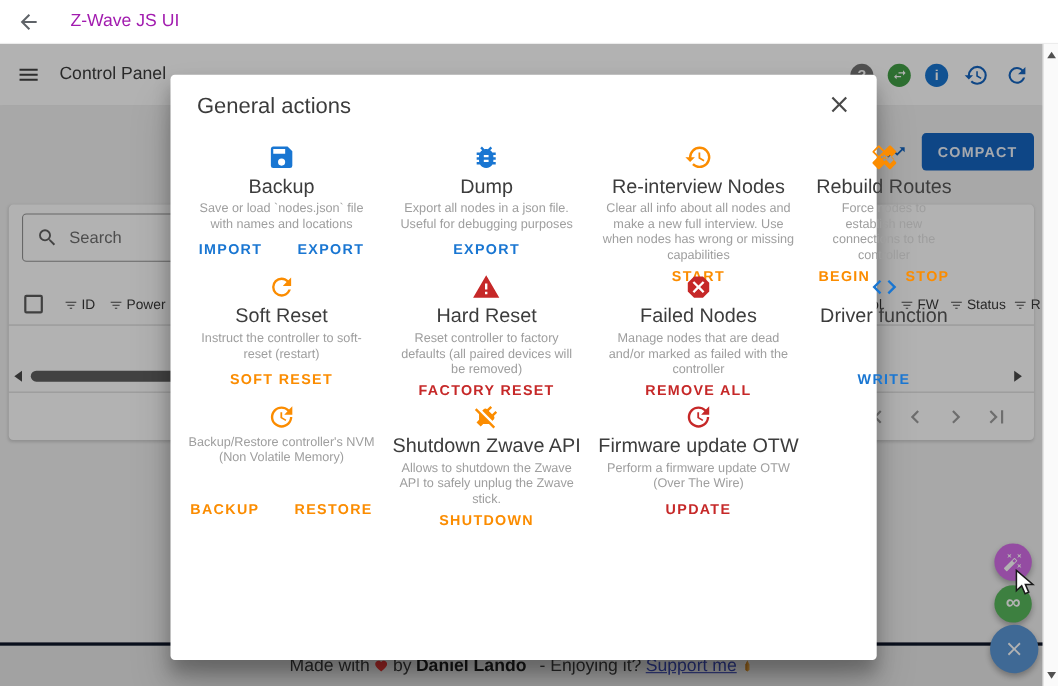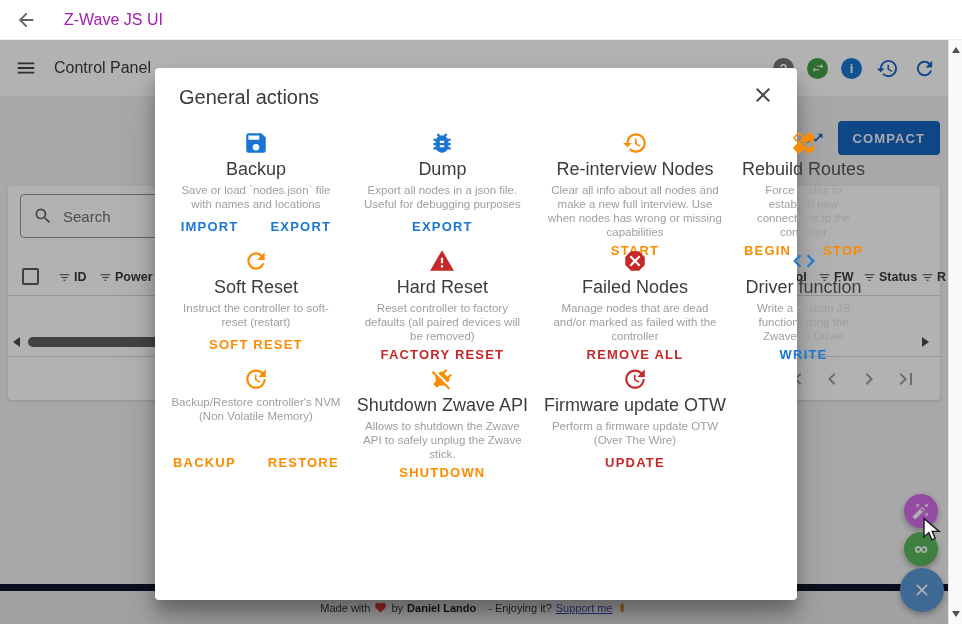--- a/index.html
+++ b/index.html
@@ -42,39 +42,39 @@
           border-radius:4px; box-shadow:0 1px 3px rgba(0,0,0,.15); }
   .search-box { position:absolute; top:8px; left:12px; width:440px; height:44px; border:1px solid #949494;
                 border-radius:4px; display:flex; align-items:center; padding-left:12px; background:#fff; }
   .search-box svg { color:#616161; flex:none; }
   .search-input { border:none; outline:none; font-size:15px; color:#333; margin-left:10px; width:300px;
                   font-family:inherit; background:transparent; }
   .search-input::placeholder { color:#6f6f6f; }
 
   .thead { position:absolute; top:72px; left:0; width:100%; height:38px; border-bottom:1px solid #d6d6d6; }
   .th { position:absolute; top:0; height:38px; display:flex; align-items:center; gap:3px;
-        font-size:12.5px; font-weight:700; color:#3a3a3a; cursor:pointer; }
+        font-size:12.5px; font-weight:400; color:#3a3a3a; cursor:pointer; }
   .th svg { color:#4a4a4a; }
   .cbx { position:absolute; left:14px; top:10px; width:17px; height:17px; border:2px solid #5c5c5c;
          border-radius:2px; background:transparent; cursor:pointer; }
 
   .hscroll { position:absolute; top:148px; left:0; width:100%; height:16px; }
   .hs-left { position:absolute; left:5px; top:3px; width:0; height:0;
              border-top:5px solid transparent; border-bottom:5px solid transparent; border-right:7px solid #4a4a4a; }
   .hs-right { position:absolute; left:914px; top:3px; width:0; height:0;
               border-top:5px solid transparent; border-bottom:5px solid transparent; border-left:7px solid #4a4a4a; }
   .hs-thumb { position:absolute; left:20px; top:3px; width:392px; height:10px; border-radius:5px; background:#5f5f5f; }
 
   .pagination { position:absolute; top:170px; left:0; right:0; bottom:0; border-top:1px solid #d6d6d6;
                 display:flex; align-items:center; justify-content:flex-end; gap:13px; padding-right:22px; }
   .pg-btn { background:none; border:none; color:#9e9e9e; width:24px; height:24px; cursor:pointer; padding:0; }
 
   .footer { position:absolute; left:0; bottom:0; width:948px; height:40px; background:#e9e9e9;
-            border-top:7px solid #0f172a; display:flex; align-items:center; justify-content:center;
-            font-size:11px; color:#3a3a3a; gap:4px; }
+            border-top:3px solid #0f172a; display:flex; align-items:center; justify-content:center;
+            font-size:16px; color:#3a3a3a; gap:4px; }
   .footer b { color:#1f1f1f; }
   .footer a { color:#3b49b0; text-decoration:underline; cursor:pointer; }
 
   
   .fab { position:absolute; border-radius:50%; border:none; cursor:pointer; display:flex;
          align-items:center; justify-content:center; color:#fff; box-shadow:0 3px 6px rgba(0,0,0,.3); }
   .fab-purple { left:904px; top:494px; width:34px; height:34px; background:#d46ee8; }
   .fab-green  { left:904px; top:532px; width:34px; height:34px; background:#58b85c; font-size:19px; font-weight:700; }
   .fab-blue   { left:900px; top:568px; width:44px; height:44px; background:#5b97d6; }
 
@@ -372,21 +372,20 @@
         <div class="a-buttons">
           <button class="t-btn c-red">REMOVE ALL</button>
         </div>
       </div>
 
       <div class="action">
         <svg class="a-icon c-blue" viewBox="0 0 24 24">
             <path fill="currentColor" d="M14.6,16.6L19.2,12L14.6,7.4L16,6L22,12L16,18L14.6,16.6M9.4,16.6L4.8,12L9.4,7.4L8,6L2,12L8,18L9.4,16.6Z"></path>
           </svg>
         <div class="a-title">Driver function</div>
-        <div class="a-desc">Write a custom JS function using the ZwaveJS Driver</div>
         <div class="a-buttons">
           <button class="t-btn c-blue">WRITE</button>
         </div>
       </div>
 
       <div class="action">
         <svg class="a-icon c-orange" viewBox="0 0 24 24">
             <path fill="currentColor" d="M21,10.12H14.22L16.96,7.3C14.23,4.6 9.81,4.5 7.08,7.2C4.35,9.91 4.35,14.28 7.08,17C9.81,19.7 14.23,19.7 16.96,17C18.32,15.65 19,14.08 19,12.1H21C21,14.08 20.12,16.65 18.36,18.39C14.85,21.87 9.15,21.87 5.64,18.39C2.14,14.92 2.11,9.28 5.62,5.81C9.13,2.34 14.76,2.34 18.27,5.81L21,3V10.12M12.5,8V12.25L16,14.33L15.28,15.54L11,13V8H12.5Z"></path>
           </svg>
         <div class="a-desc">Backup/Restore controller's NVM (Non Volatile Memory)</div>

